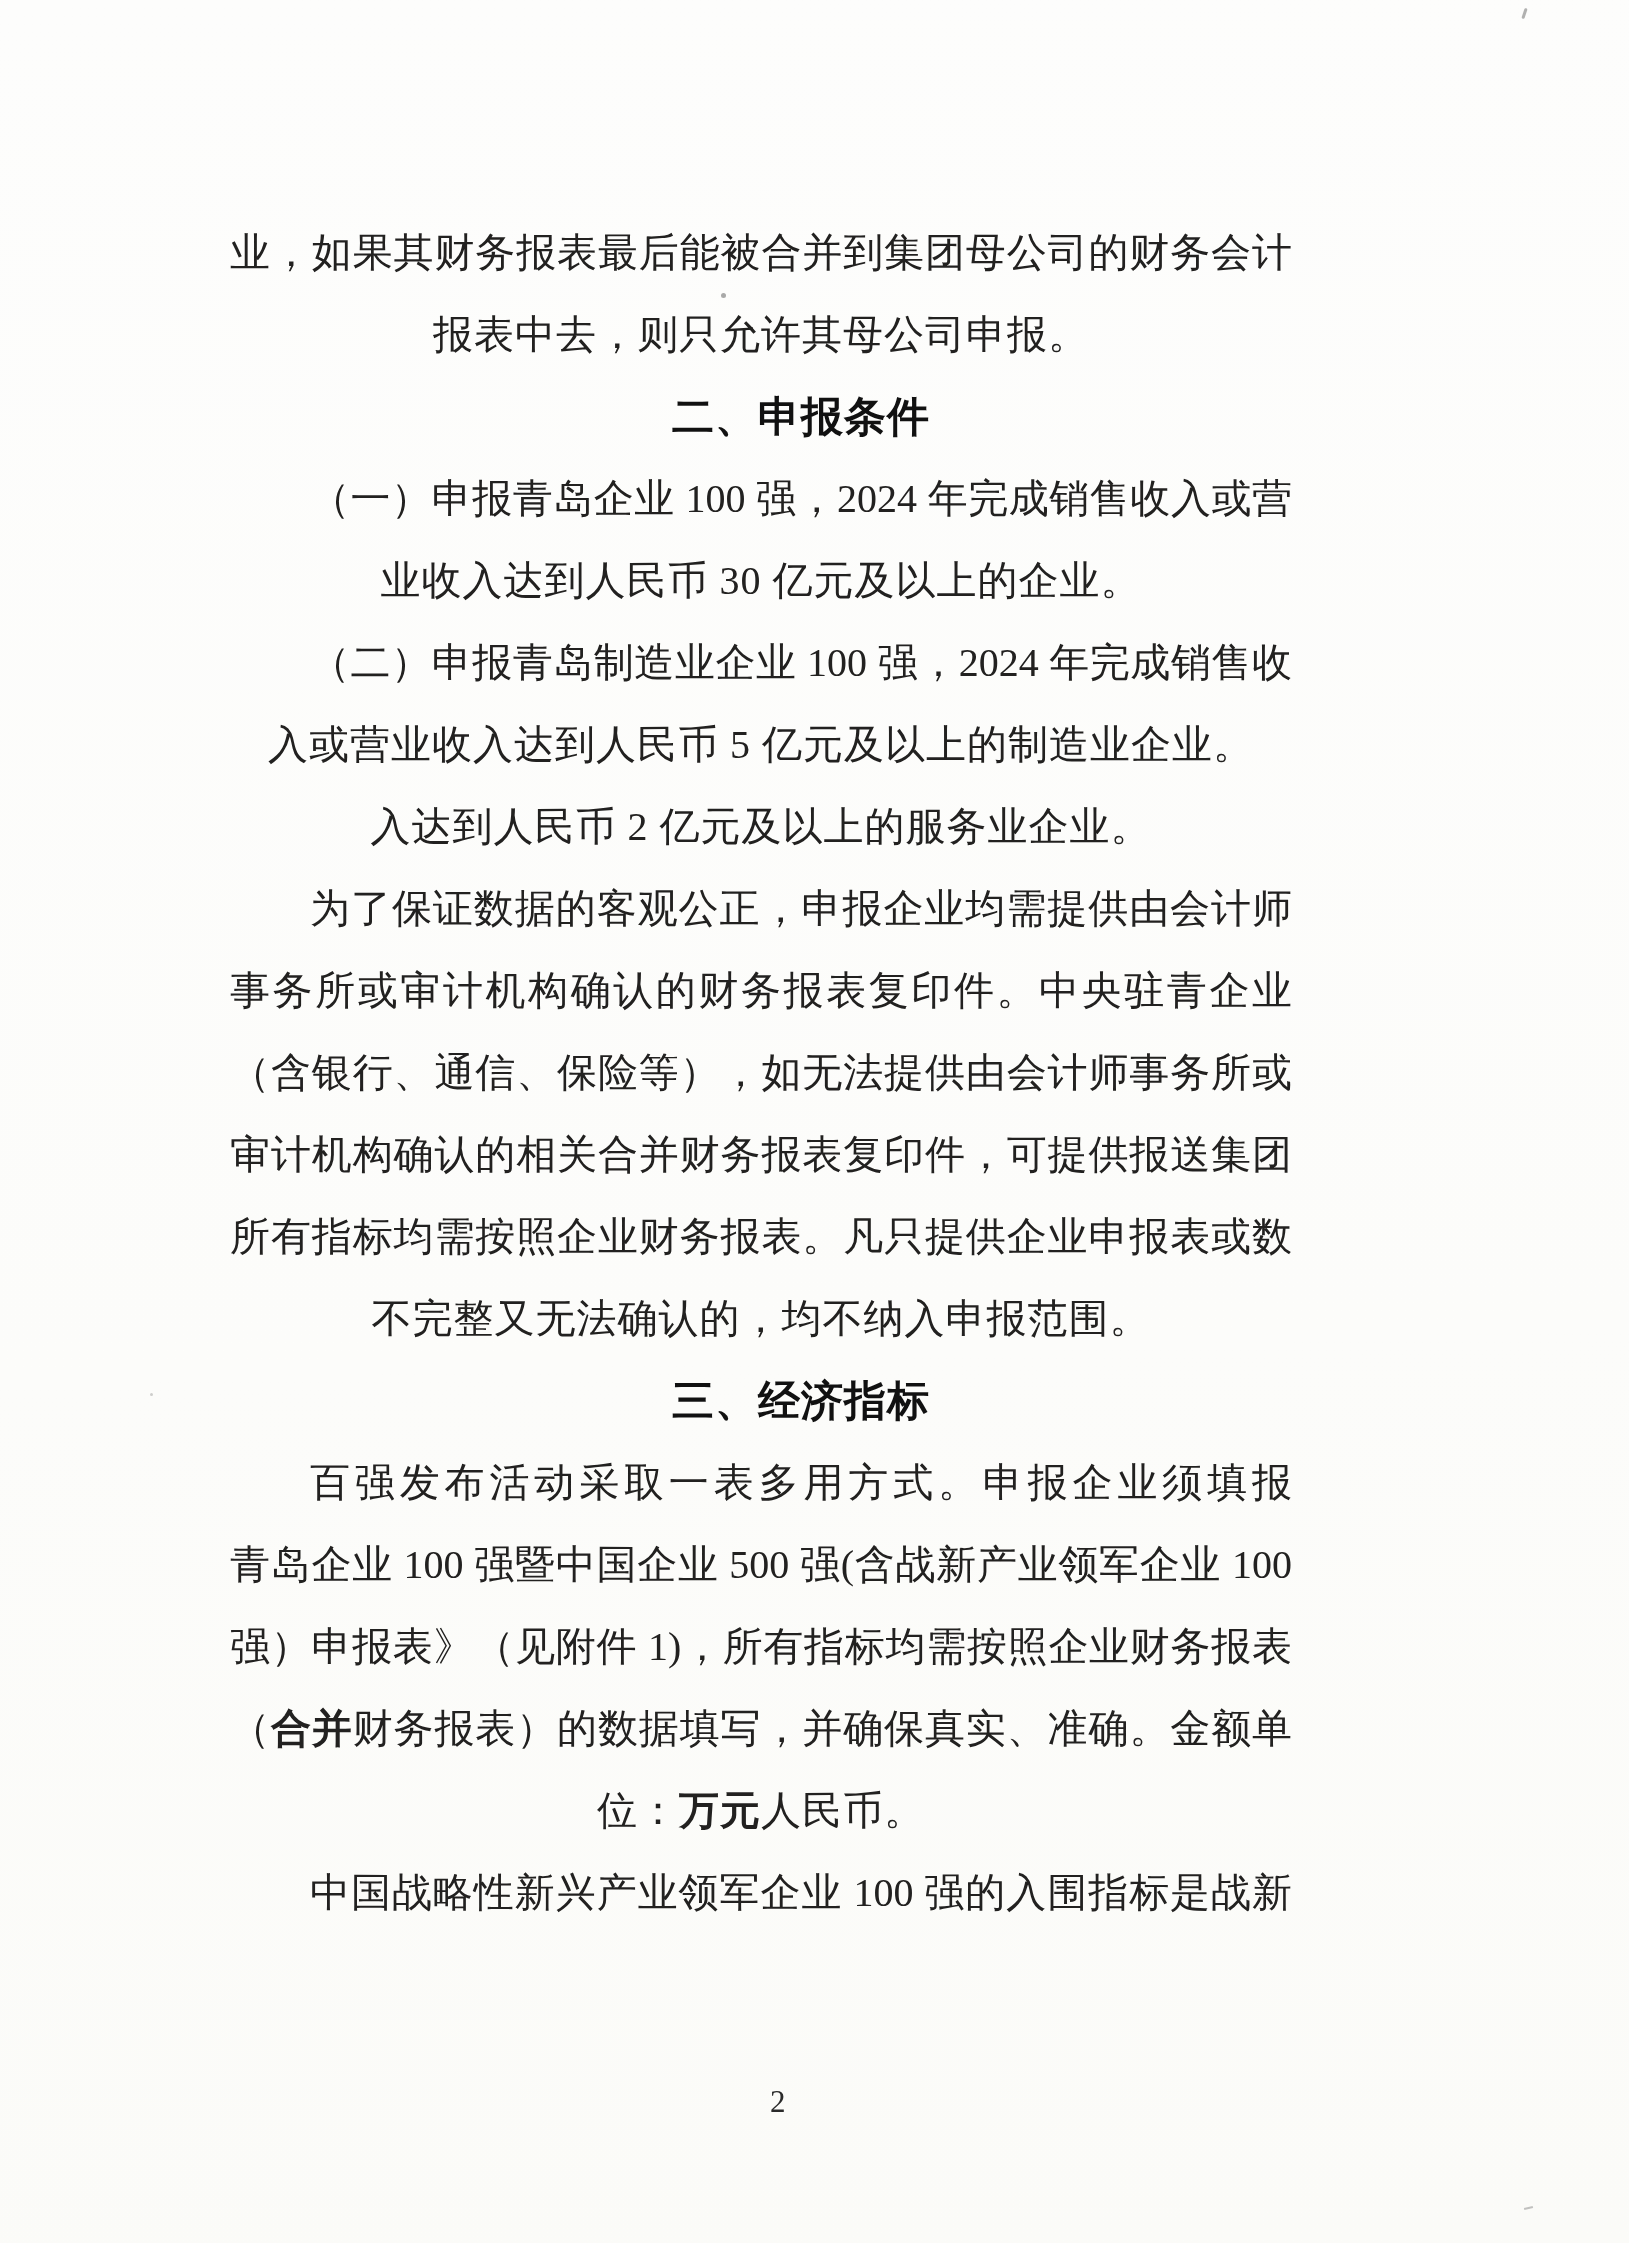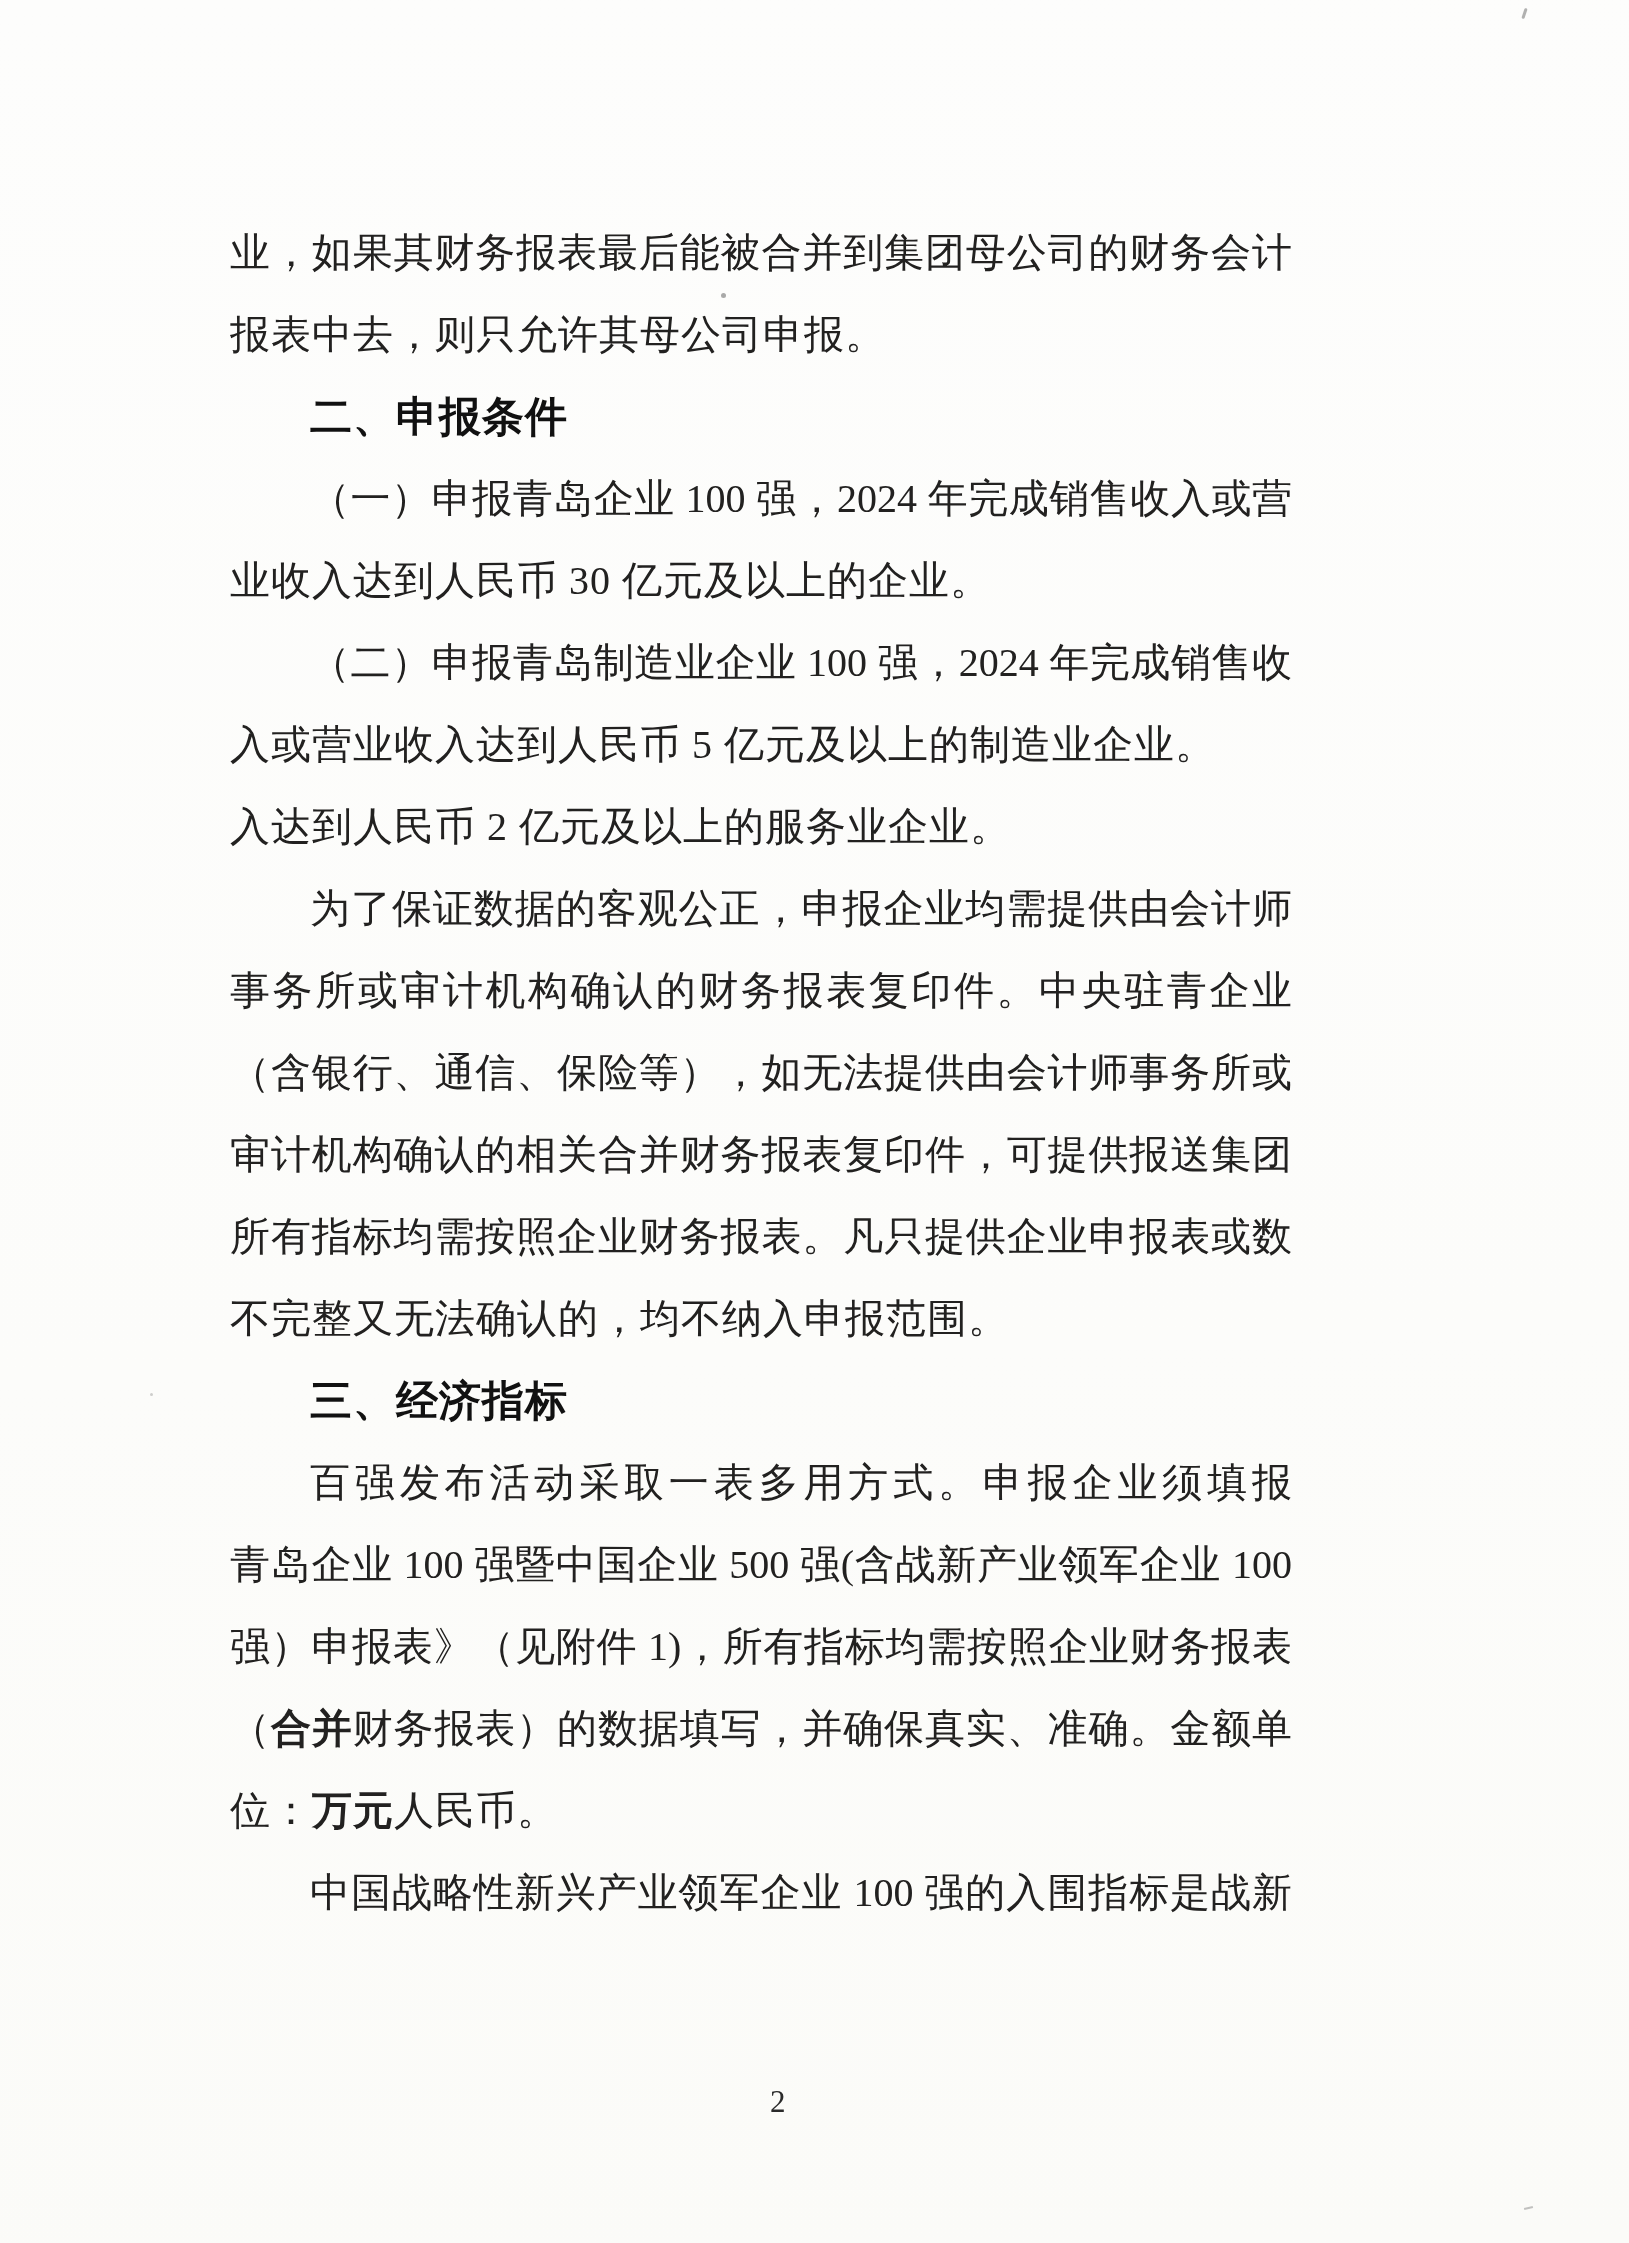--- a/index.html
+++ b/index.html
@@ -21,20 +21,21 @@
     width: 1062px;
   }
   .line {
     height: 82px;
     line-height: 82px;
     font-size: 40px;
     letter-spacing: 1px;
     white-space: nowrap;
     overflow: hidden;
     color: #222120;
+    text-align: center;
   }
   .line.fill {
     letter-spacing: 0;
     white-space: normal;
     text-align: justify;
     text-align-last: justify;
   }
   .line.indent { padding-left: 80px; }
   .line.heading {
     font-weight: 700;

